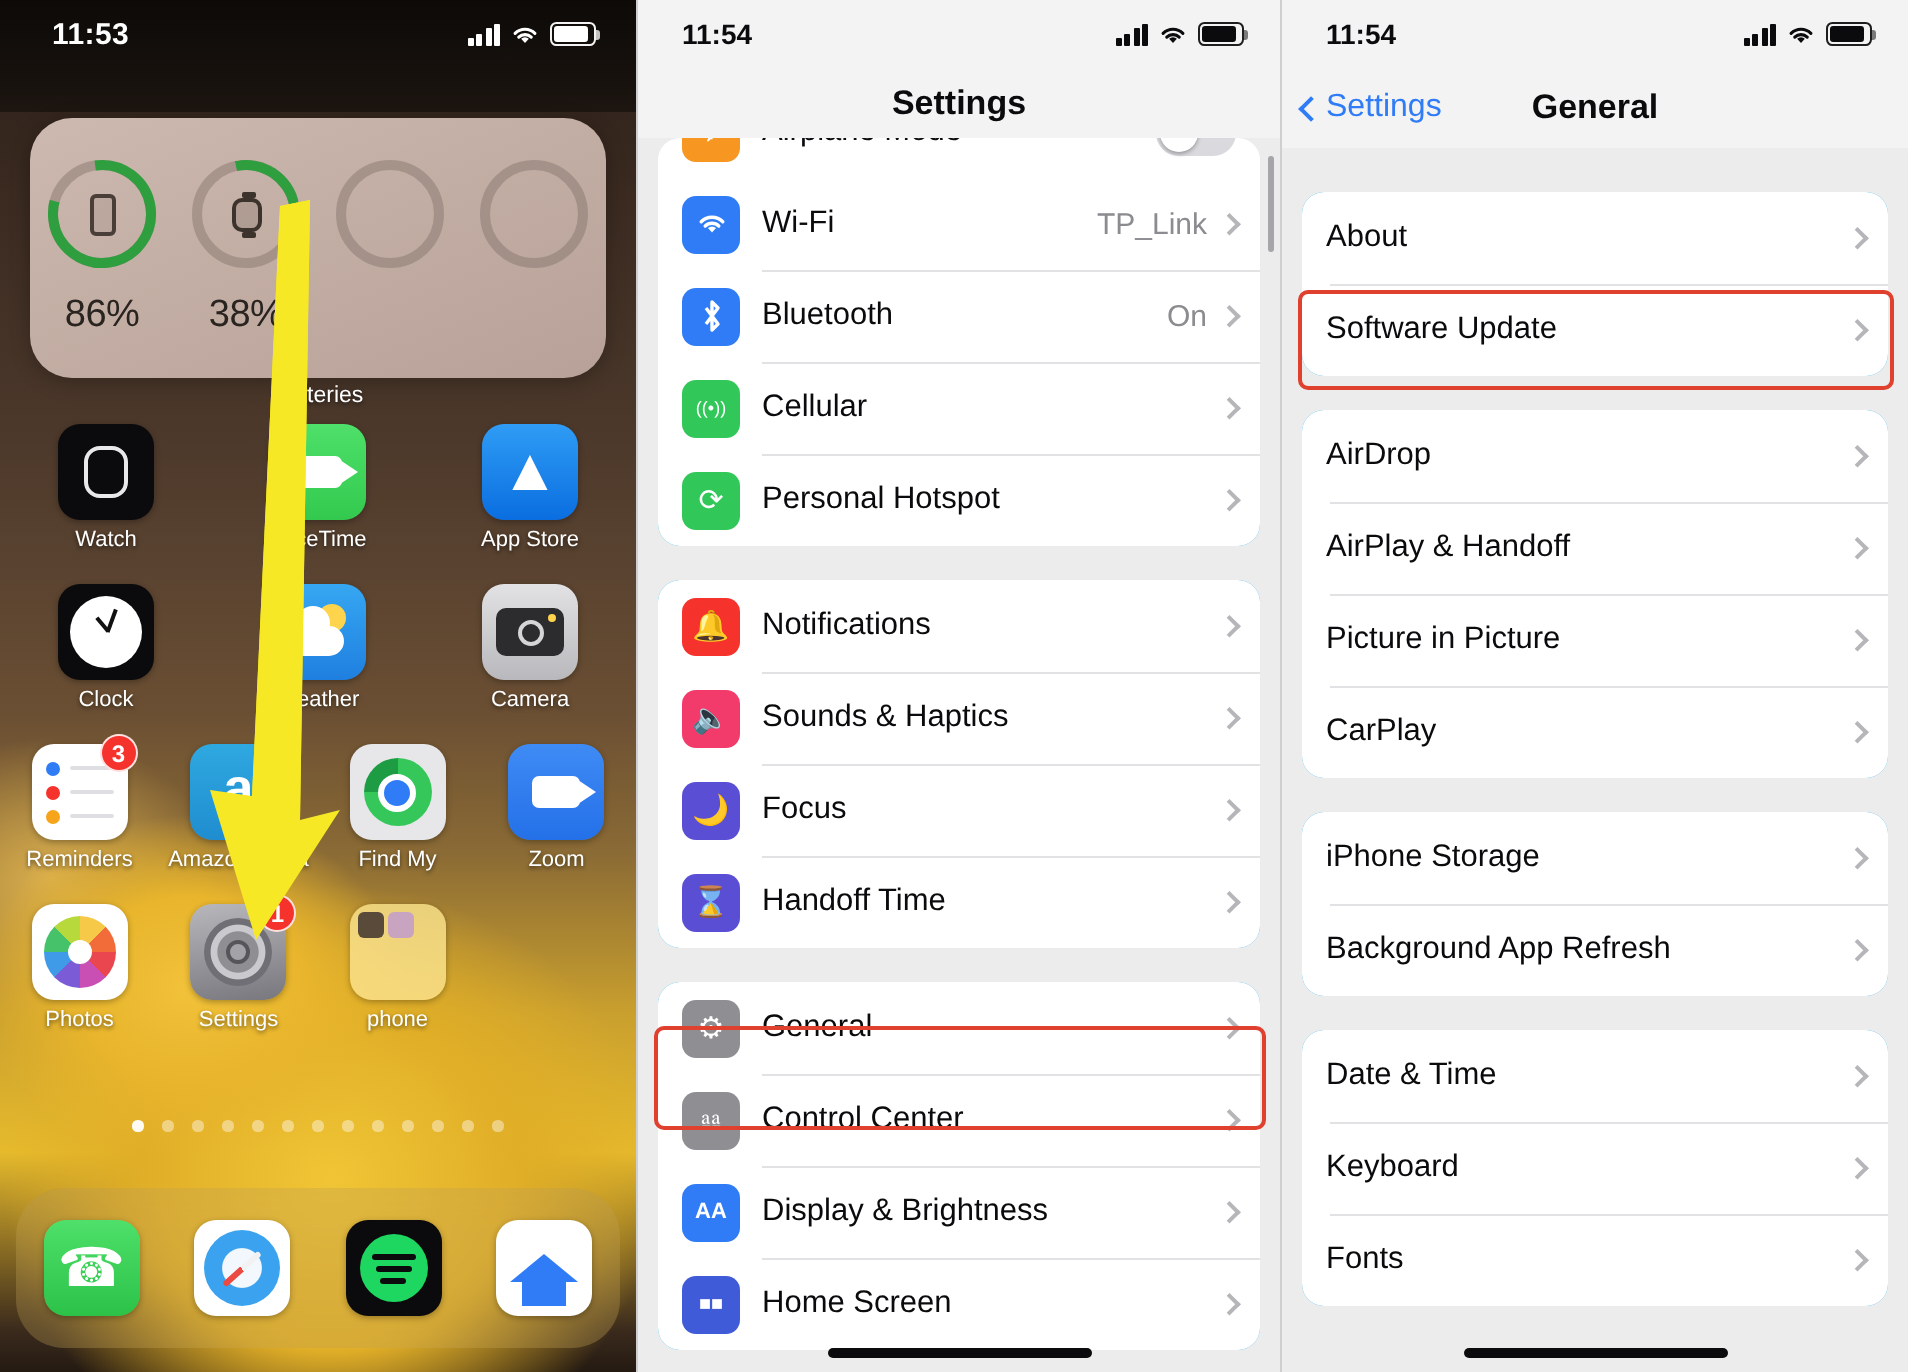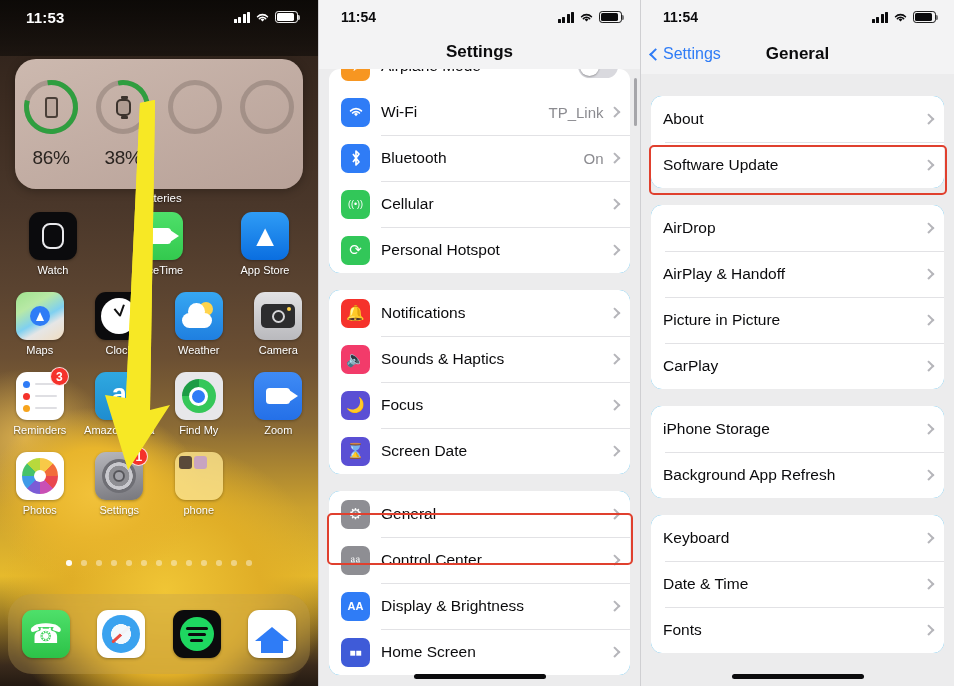--- a/index.html
+++ b/index.html
@@ -387,28 +387,20 @@
                 <span class="a">▲</span>
               </div>
             </div>
           <div class="lbl">App Store</div>
         </div>
       </div>
 
       <div class="row">
         <div class="cell">
           <div class="ico-wrap">
-              <div class="ico i-maps">
-                <span class="pin"></span>
-              </div>
-            </div>
-          <div class="lbl">Maps</div>
-        </div>
-        <div class="cell">
-          <div class="ico-wrap">
               <div class="ico i-clock">
                 <span class="face"></span>
               </div>
             </div>
           <div class="lbl">Clock</div>
         </div>
         <div class="cell">
           <div class="ico-wrap">
               <div class="ico i-weather">
             <span class="sun"></span>
@@ -641,21 +633,21 @@
           <span class="rlabel">Sounds &amp; Haptics</span>
           <span class="chev"></span>
         </div>
         <div class="row-item">
           <span class="sicon c-focus">🌙</span>
           <span class="rlabel">Focus</span>
           <span class="chev"></span>
         </div>
         <div class="row-item">
           <span class="sicon c-screen">⌛</span>
-          <span class="rlabel">Screen Date</span>
+          <span class="rlabel">Handoff Time</span>
           <span class="chev"></span>
         </div>
       </div>
 
       <div class="gap"></div>
 
       <div class="group">
         <div class="row-item">
           <span class="sicon c-general">⚙</span>
           <span class="rlabel">General</span>
@@ -756,25 +748,25 @@
         <div class="row-item">
           <span class="rlabel">Background App Refresh</span>
           <span class="chev"></span>
         </div>
       </div>
 
       <div class="gap"></div>
 
       <div class="group">
         <div class="row-item">
+          <span class="rlabel">Date &amp; Time</span>
+          <span class="chev"></span>
+        </div>
+        <div class="row-item">
           <span class="rlabel">Keyboard</span>
-          <span class="chev"></span>
-        </div>
-        <div class="row-item">
-          <span class="rlabel">Date &amp; Time</span>
           <span class="chev"></span>
         </div>
         <div class="row-item">
           <span class="rlabel">Fonts</span>
           <span class="chev"></span>
         </div>
       </div>
     </div>
 
     <div class="hl" style="left:8px; top:145px; width:298px; height:50px;"></div>

